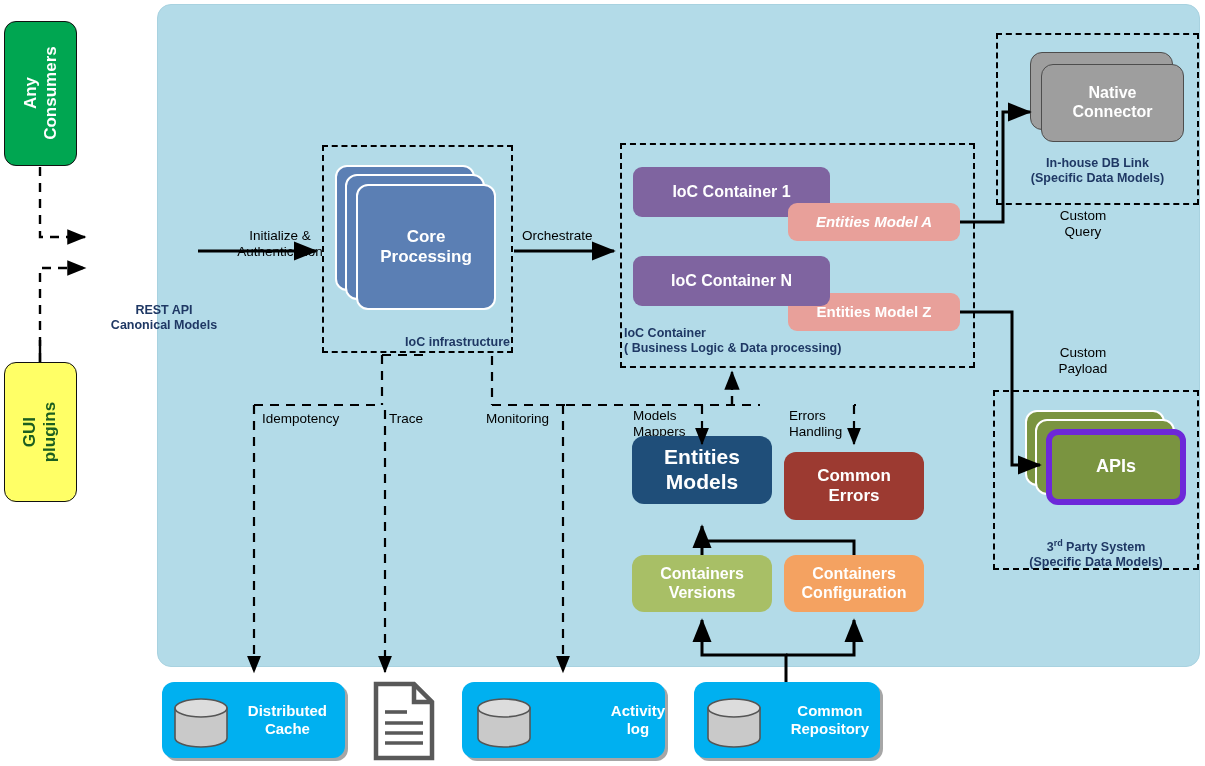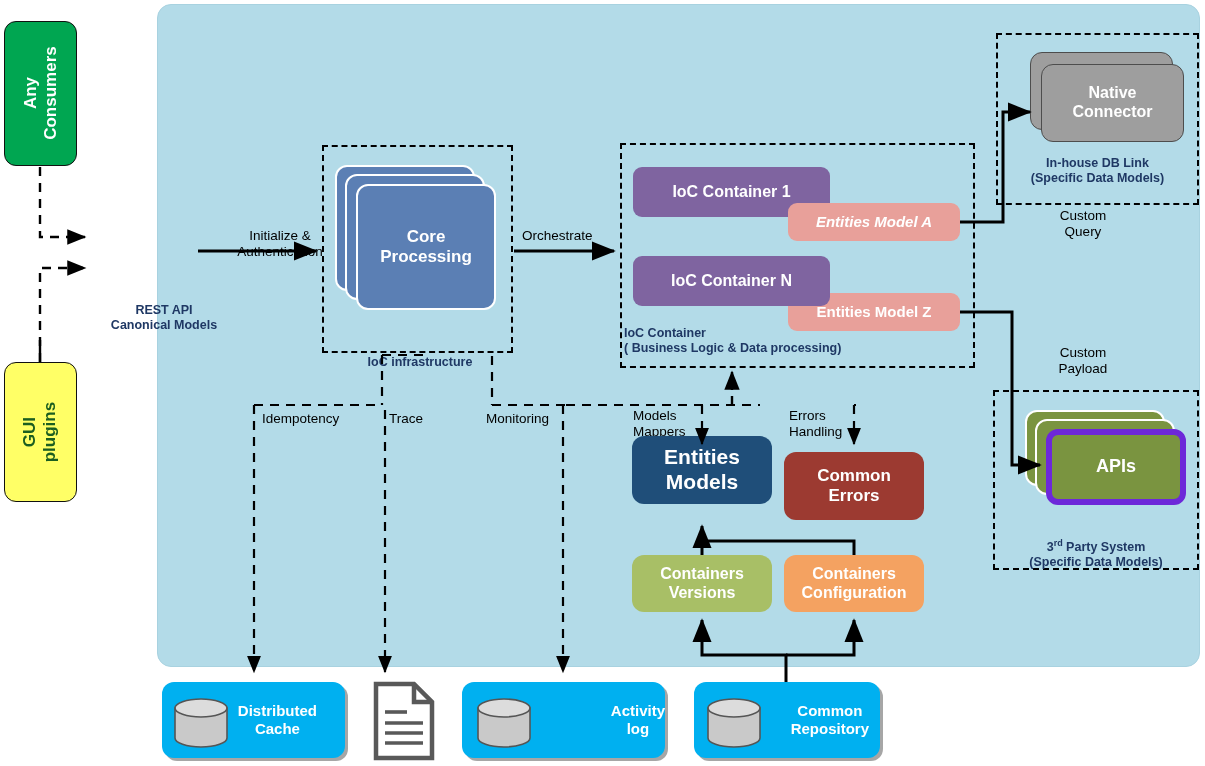--- a/index.html
+++ b/index.html
@@ -65,21 +65,21 @@
     <span class="rot" style="font-size:17px;display:block;white-space:pre-line;color:#1b5e20;">GUI
 plugins</span>
   </div>
 
   <div class="abs lbl blue center" style="left:84px;top:303px;width:160px;">REST API
 Canonical Models</div>
   <div class="abs lbl center" style="left:216px;top:228px;width:128px;font-size:13.5px;">Initialize &amp;
 Authentication</div>
 
   <div class="abs dashbox" style="left:322px;top:145px;width:191px;height:208px;"></div>
-  <div class="abs dashlabel" style="left:330px;top:335px;width:180px;text-align:center;margin-top:20px;">IoC infrastructure</div>
+  <div class="abs dashlabel" style="left:330px;top:335px;width:180px;text-align:right;">IoC infrastructure</div>
 
   <div class="stackwrap" style="left:335px;top:165px;width:166px;height:152px;">
     <div class="card" style="left:0px;top:0px;width:140px;height:126px;background:#5b7fb4;border:2px solid #ffffff;"></div>
     <div class="card" style="left:10px;top:9px;width:140px;height:126px;background:#5b7fb4;border:2px solid #ffffff;"></div>
     <div class="card node" style="left:21px;top:19px;width:140px;height:126px;background:#5b7fb4;border:2px solid #ffffff;display:flex;align-items:center;justify-content:center;font-size:17px;">
       <span style="white-space:pre-line;">Core
 Processing</span>
     </div>
   </div>
 
@@ -150,21 +150,21 @@
   </div>
   <div class="abs node" style="left:632px;top:555px;width:140px;height:57px;background:#a8bf66;font-size:16px;">
     <span style="white-space:pre-line;">Containers
 Versions</span>
   </div>
   <div class="abs node" style="left:784px;top:555px;width:140px;height:57px;background:#f4a261;font-size:16px;">
     <span style="white-space:pre-line;">Containers
 Configuration</span>
   </div>
 
-  <div class="abs node shadow" style="left:162px;top:682px;width:183px;height:76px;background:#00b0f0;font-size:15px;justify-content:flex-end;padding-right:28px;">
+  <div class="abs node shadow" style="left:162px;top:682px;width:183px;height:76px;background:#00b0f0;font-size:15px;justify-content:flex-end;padding-right:18px;">
     <span style="white-space:pre-line;text-align:center;">Distributed
 Cache</span>
   </div>
 
   <div class="abs" style="left:372px;top:682px;width:64px;height:78px;"></div>
 
   <div class="abs node shadow" style="left:462px;top:682px;width:203px;height:76px;background:#00b0f0;font-size:15px;justify-content:flex-end;">
     <span style="white-space:pre-line;text-align:center;">Activity
 log</span>
   </div>

